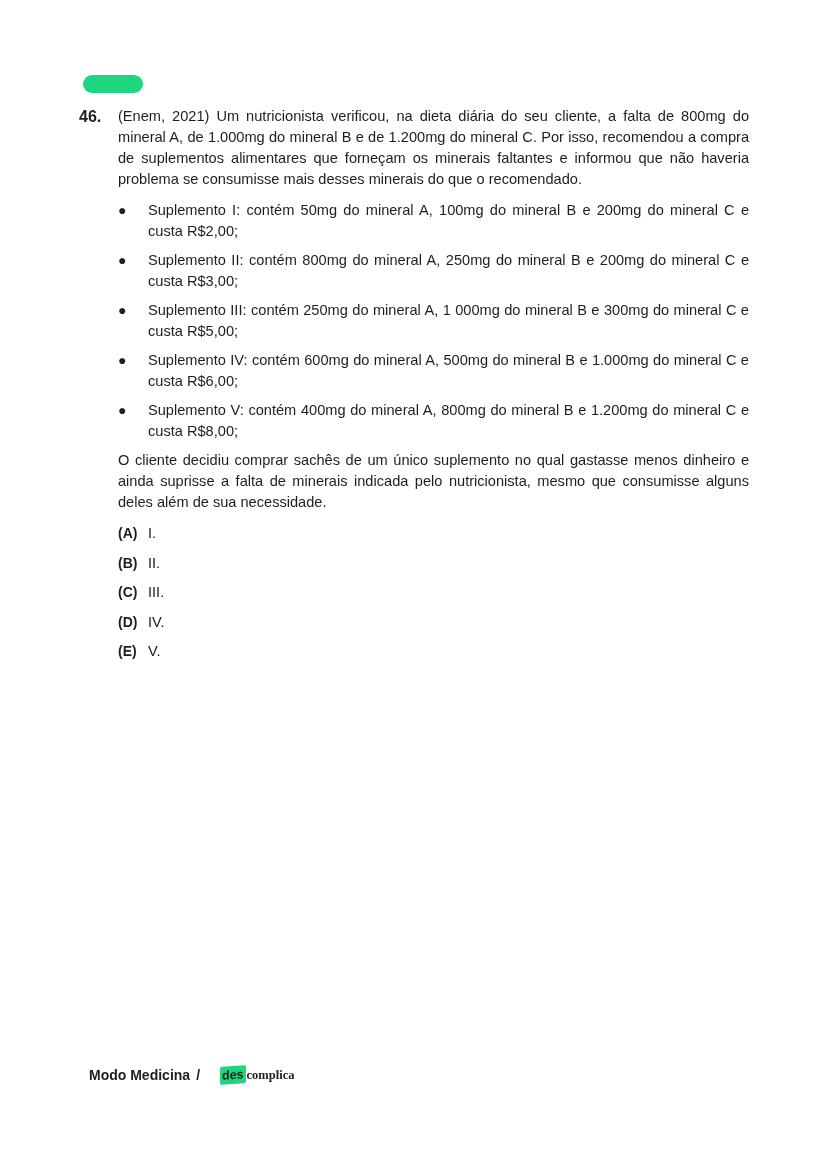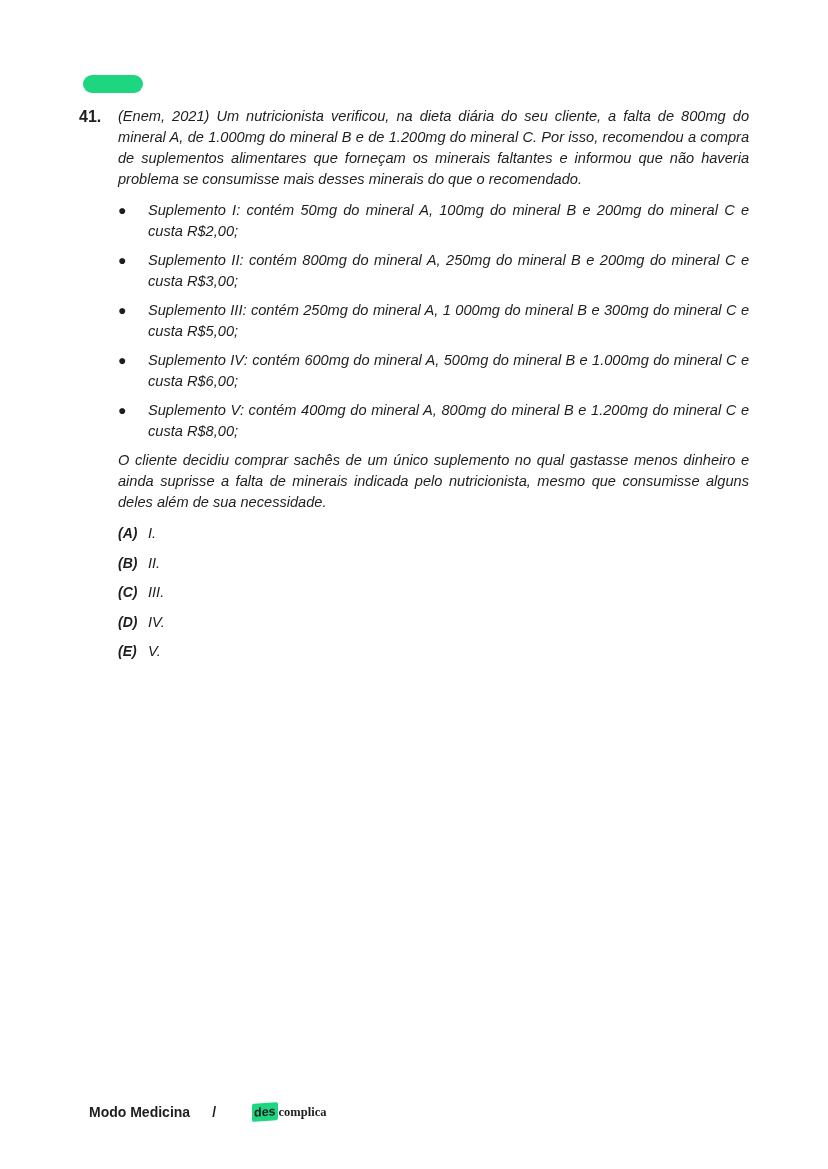--- a/index.html
+++ b/index.html
@@ -2,42 +2,42 @@
 <html><head>
 <meta charset="utf-8">
 <style>
   html, body { margin: 0; padding: 0; background: #ffffff; }
   body { width: 828px; height: 1169px; position: relative; overflow: hidden;
          font-family: "Liberation Sans", sans-serif; color: #1e1e1e; }
   .pill { position: absolute; left: 83px; top: 75px; width: 60px; height: 18px;
           border-radius: 9px; background: #1ed67f; }
   .question { position: absolute; left: 79px; top: 106px; width: 670px; }
   .qnum { position: absolute; left: 0; top: 0; font-weight: bold; font-size: 16px; line-height: 21px; }
-  .body { margin-left: 39px; font-size: 14.6px; line-height: 21px; text-align: justify; font-style: italic; }
+  .body { margin-left: 39px; font-size: 14.6px; line-height: 21px; text-align: justify; }
   .body p { margin: 0 0 10px 0; }
   ul.items { list-style: none; margin: 0; padding: 0; }
   ul.items li { position: relative; padding-left: 30px; margin-bottom: 8px; }
   ul.items li .bullet { position: absolute; left: 0; top: 0; font-size: 14px; }
   .options { margin-top: 8px; }
   .opt { height: 29.5px; display: flex; align-items: flex-start; }
   .opt .letter { font-weight: bold; width: 30px; font-size: 14px; }
-  .footer { position: absolute; left: 89px; top: 1103px; display: flex; align-items: center; gap: 16px; }
+  .footer { position: absolute; left: 89px; top: 1066px; display: flex; align-items: center; }
   .footer .brand1 { font-weight: bold; font-size: 14px; }
   .footer .slash { font-size: 14px; margin: 0 20px 0 6px; font-weight: bold; }
   .logo { display: flex; align-items: center; font-weight: bold; font-size: 12.5px; }
   .logo .des { background: #1ed67f; color: #1e1e1e; padding: 2px 2px; border-radius: 2px; transform: skewY(-4deg); }
   .logo .rest { color: #1e1e1e; margin-left: 1px; font-family: Liberation Serif, serif; }
 </style>
 </head>
 <body>
 
 <div class="pill"></div>
 
 <div class="question">
-  <div class="qnum">41.</div>
+  <div class="qnum">46.</div>
   <div class="body">
     <p>(Enem, 2021) Um nutricionista verificou, na dieta diária do seu cliente, a falta de 800mg do mineral A, de 1.000mg do mineral B e de 1.200mg do mineral C. Por isso, recomendou a compra de suplementos alimentares que forneçam os minerais faltantes e informou que não haveria problema se consumisse mais desses minerais do que o recomendado.</p>
     <ul class="items">
       <li><span class="bullet">●</span><span>Suplemento I: contém 50mg do mineral A, 100mg do mineral B e 200mg do mineral C e custa R$2,00;</span></li>
       <li><span class="bullet">●</span><span>Suplemento II: contém 800mg do mineral A, 250mg do mineral B e 200mg do mineral C e custa R$3,00;</span></li>
       <li><span class="bullet">●</span><span>Suplemento III: contém 250mg do mineral A, 1 000mg do mineral B e 300mg do mineral C e custa R$5,00;</span></li>
       <li><span class="bullet">●</span><span>Suplemento IV: contém 600mg do mineral A, 500mg do mineral B e 1.000mg do mineral C e custa R$6,00;</span></li>
       <li><span class="bullet">●</span><span>Suplemento V: contém 400mg do mineral A, 800mg do mineral B e 1.200mg do mineral C e custa R$8,00;</span></li>
     </ul>
     <p style="margin-top:8px">O cliente decidiu comprar sachês de um único suplemento no qual gastasse menos dinheiro e ainda suprisse a falta de minerais indicada pelo nutricionista, mesmo que consumisse alguns deles além de sua necessidade.</p>

